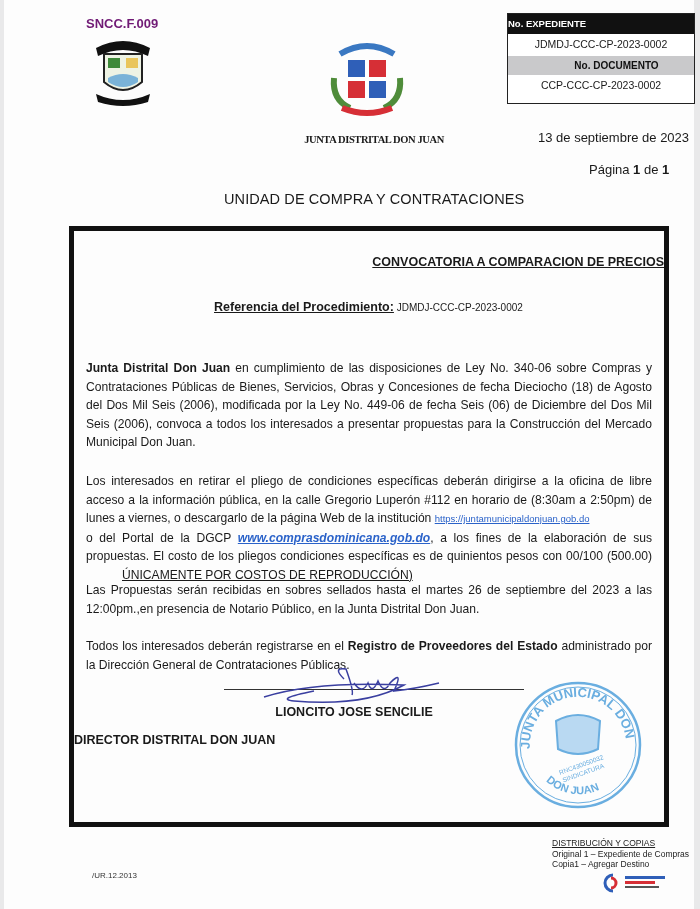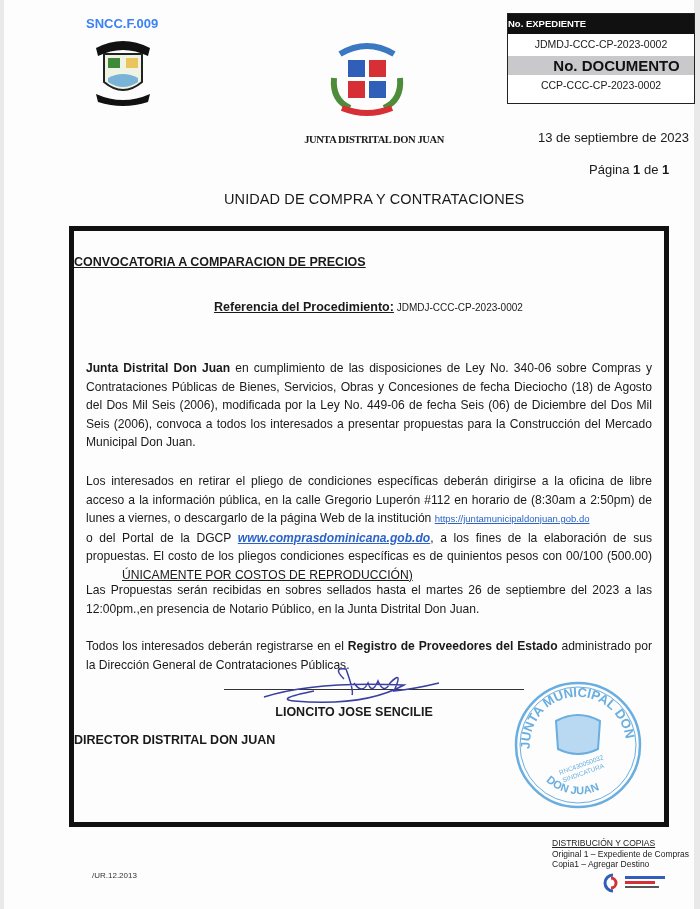--- a/index.html
+++ b/index.html
@@ -6,36 +6,36 @@
   body {
     width: 700px; height: 909px; position: relative; overflow: hidden;
     background: #e9e9ea;
     font-family: "Liberation Sans", sans-serif; color: #1a1a1a;
   }
   .page {
     position: absolute; left: 4px; top: 0; width: 690px; height: 909px;
     background: #fdfdfd;
   }
   .abs { position: absolute; }
-  .form-code { left: 82px; top: 16px; font-weight: bold; font-size: 13px; color: #3b82f6; }
+  .form-code { left: 82px; top: 16px; font-weight: bold; font-size: 13px; color: #701a75; }
   .muni-logo { left: 88px; top: 36px; width: 62px; height: 70px; }
   .coat { left: 322px; top: 38px; width: 82px; height: 82px; }
   .junta-name { left: 285px; top: 134px; width: 170px; text-align: center;
     font-family: "Liberation Serif", serif; font-weight: bold; font-size: 10.5px; letter-spacing: -0.4px; }
   .exp-box { left: 503px; top: 13px; width: 186px; height: 89px; border: 1px solid #222; background: #fff; }
   .exp-head { height: 20px; background: #111; color: #fff; font-weight: bold; font-size: 9.5px;
     line-height: 20px; }
   .exp-val { height: 20px; font-size: 10.5px; text-align: center; line-height: 20px; }
-  .doc-head { height: 19px; background: #c9c9cb; color: #111; font-weight: bold; font-size: 15px;
+  .doc-head { height: 19px; background: #c9c9cb; color: #111; font-weight: bold; font-size: 10px;
     text-align: center; line-height: 19px; margin-top: 2px; padding-left: 31px; }
   .date { left: 534px; top: 130px; font-size: 13px; }
   .pageno { left: 585px; top: 162px; font-size: 13px; }
   .unit { left: 220px; top: 191px; font-size: 14.5px; letter-spacing: 0.1px; text-align: center; }
   .mainbox { left: 65px; top: 226px; width: 590px; height: 591px; border: 5px solid #111; }
-  .title { left: 0; right: 0; top: 24px; text-align: left; font-weight: bold; font-size: 12.5px; text-decoration: underline; }
+  .title { left: 15px; right: 0; top: 24px; text-align: right; font-weight: bold; font-size: 12.5px; text-decoration: underline; }
   .ref { left: 140px; top: 69px; font-size: 12.5px; }
   .ref b { text-decoration: underline; }
   .ref span.code { font-size: 10px; }
   .proj { left: 0; right: 0; top: 107px; text-align: center; font-family: "Liberation Serif", serif; font-weight: bold; font-size: 12.5px; }
   .para { left: 12px; width: 566px; font-size: 12.1px; line-height: 18.5px; text-align: justify; }
   .p1 { top: 128px; }
   .p2 { top: 241px; }
   .p3 { top: 350px; }
   .p4 { top: 406px; }
   .link-small { color: #2a62c9; text-decoration: underline; font-size: 9.5px; }

